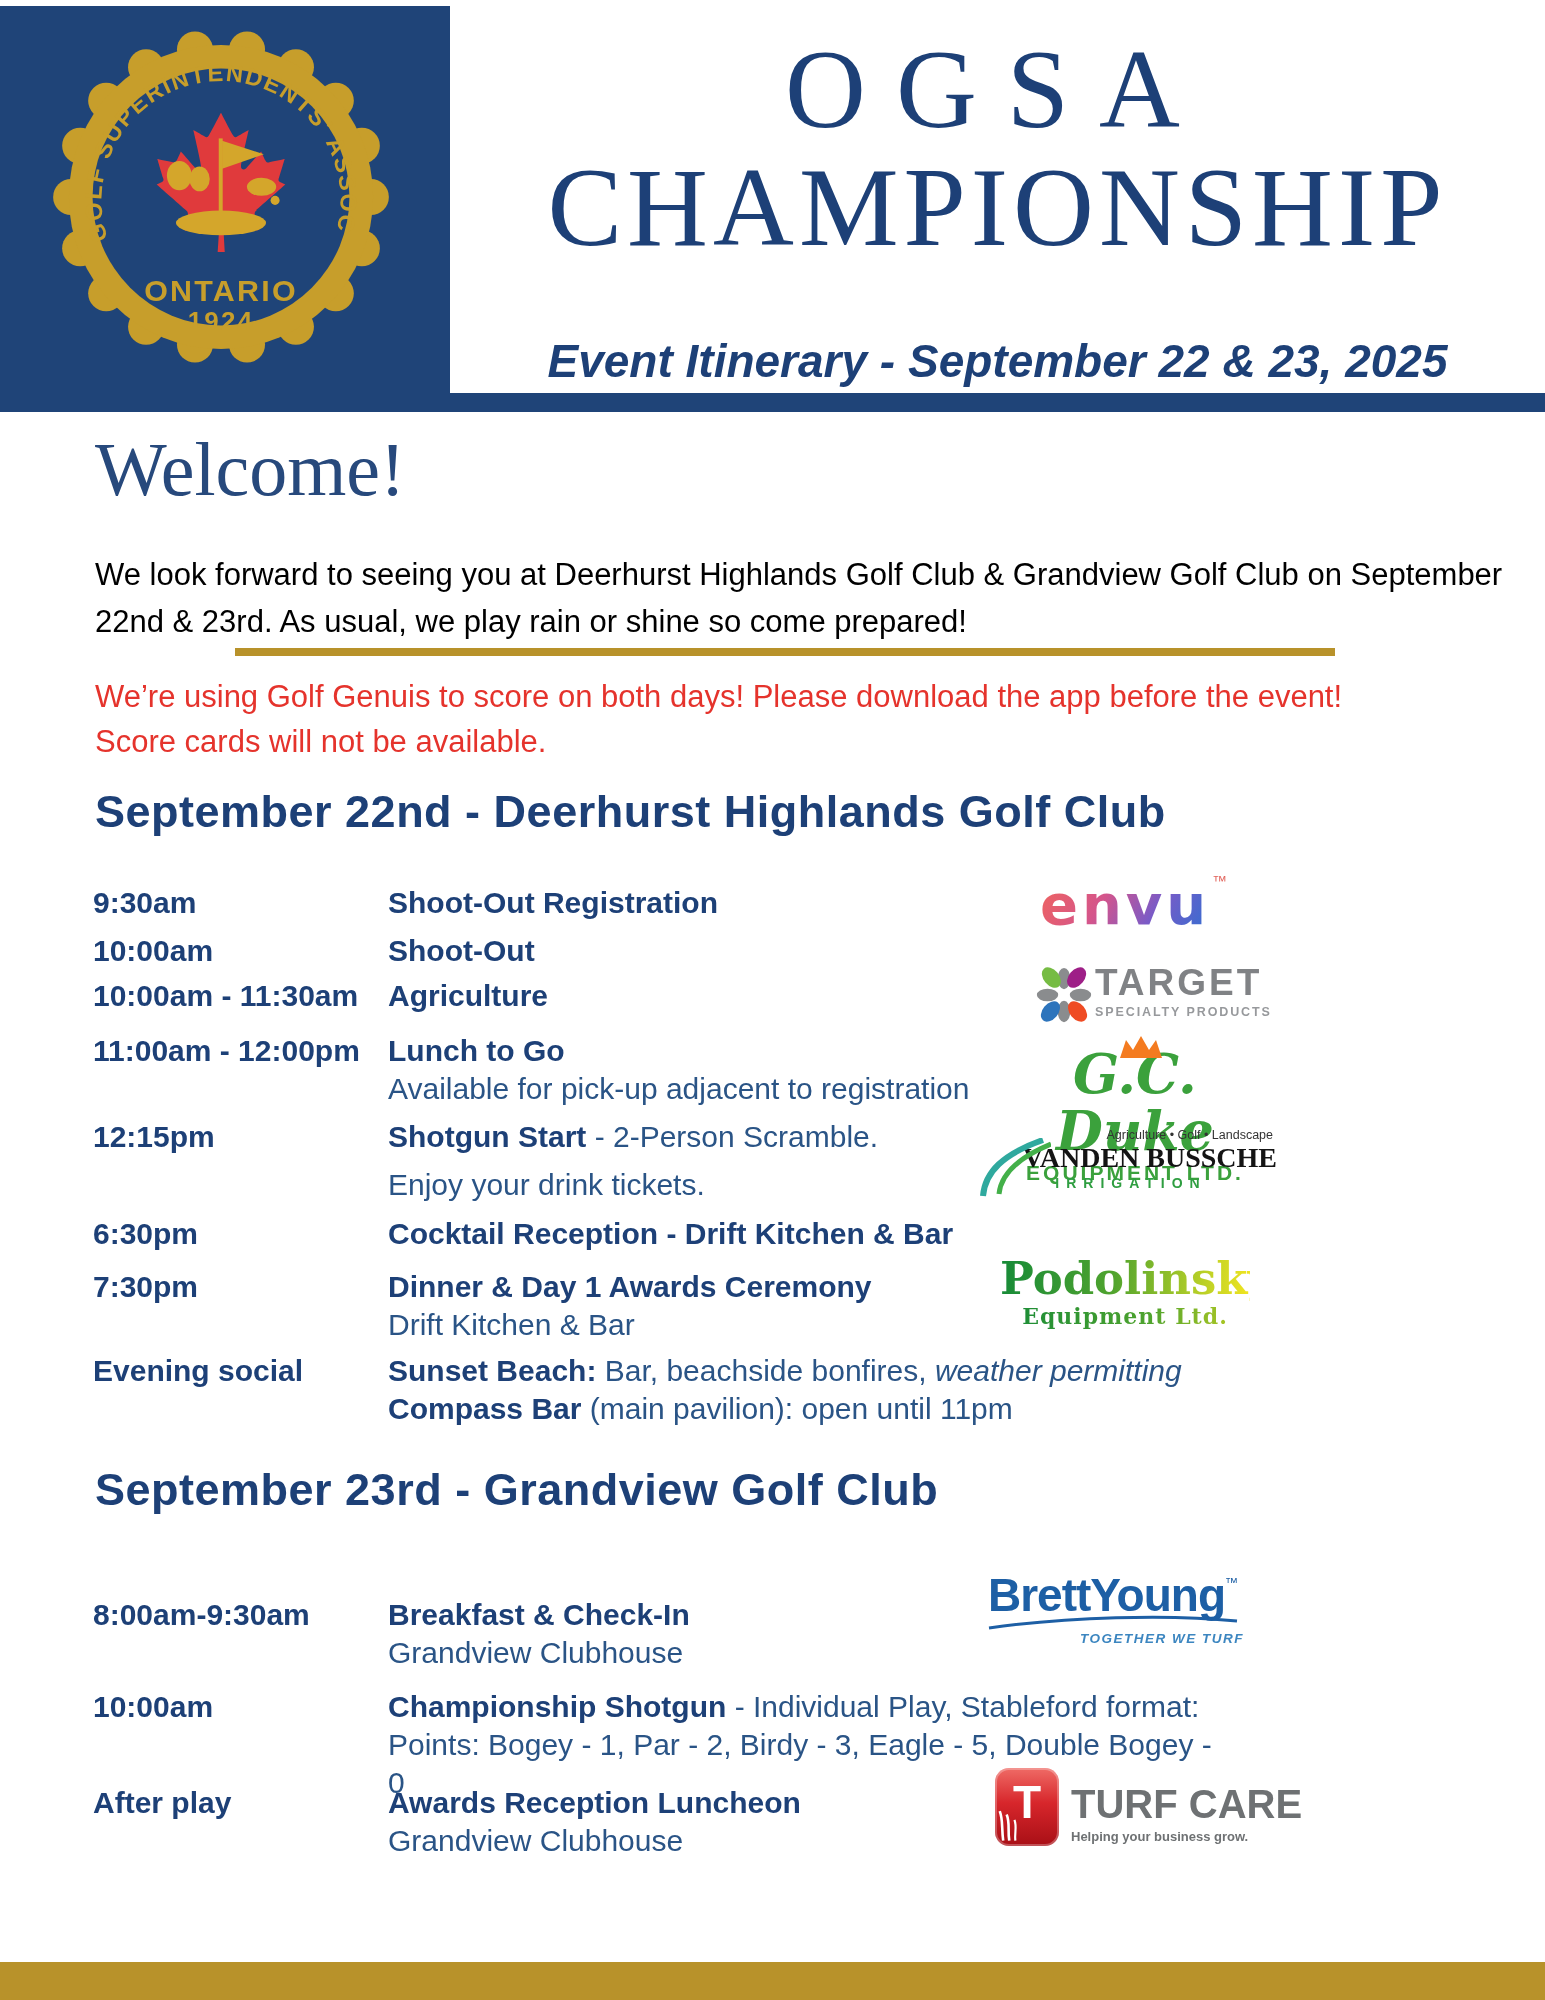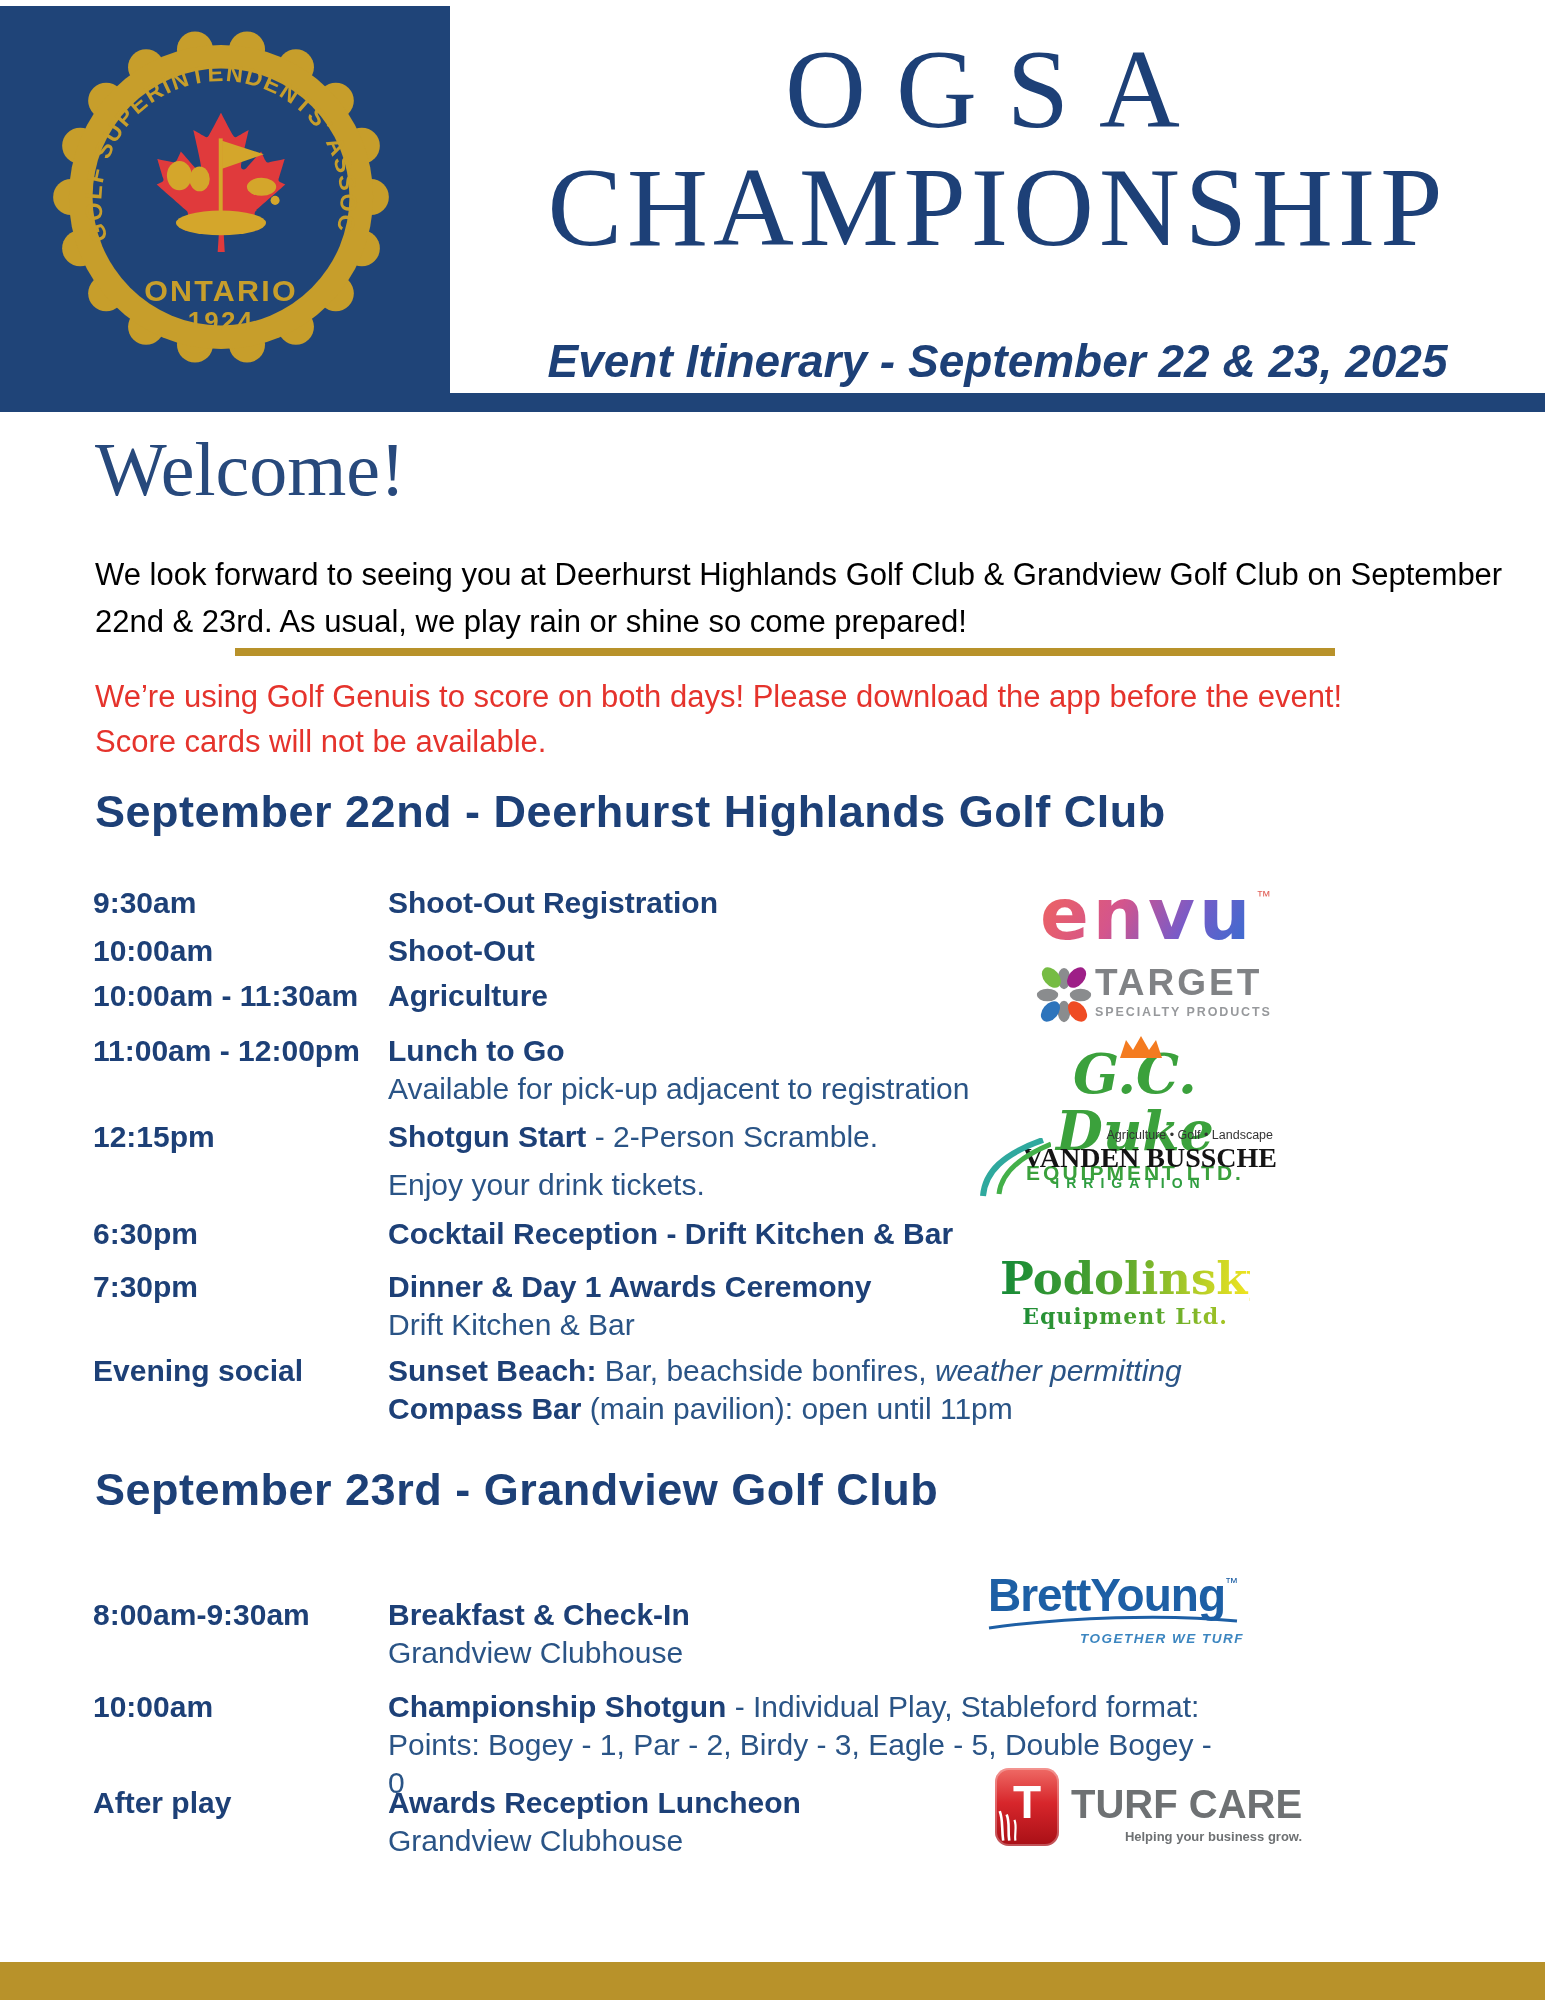--- a/index.html
+++ b/index.html
@@ -33,21 +33,21 @@
   .sdesc{position:absolute;left:388px;top:0;width:830px;color:#1D4077;font-weight:700;font-size:30px;line-height:38px;}
   .sdesc .reg{font-weight:400;color:#2A5486;}
   .sdesc .sub{display:block;font-weight:400;color:#2A5486;}
   .sdesc .sub.gap{margin-top:10px;}
   .it{font-style:italic;}
   #d1r0{top:884px;} #d1r1{top:932px;} #d1r2{top:977px;} #d1r3{top:1032px;}
   #d1r4{top:1118px;} #d1r5{top:1215px;} #d1r6{top:1268px;} #d1r7{top:1352px;}
   #d2r0{top:1596px;} #d2r1{top:1688px;} #d2r2{top:1784px;}
   
   .logo-envu{position:absolute;left:1040px;top:872px;}
-  .envu-text{font-size:72px;font-weight:700;letter-spacing:4px;font-family:"DejaVu Sans",sans-serif;
+  .envu-text{font-size:56px;font-weight:700;letter-spacing:4px;font-family:"DejaVu Sans",sans-serif;
              background:linear-gradient(120deg,#F2655A 0%,#D4558C 38%,#7A5BC7 66%,#2F6FD2 100%);
              -webkit-background-clip:text;background-clip:text;color:transparent;}
   .envu-tm{color:#E2635B;font-size:15px;position:relative;top:-38px;left:2px;}
   .logo-target{position:absolute;left:1033px;top:964px;display:flex;}
   .target-flower{width:62px;height:62px;}
   .target-name{display:block;font-size:37px;font-weight:700;color:#808285;letter-spacing:3px;line-height:1;}
   .target-tag{display:block;font-size:12.5px;font-weight:600;color:#97999C;letter-spacing:1.9px;margin-top:4px;}
   .logo-duke{position:absolute;left:1000px;top:1046px;width:270px;text-align:center;}
   .duke-name{position:relative;display:inline-block;font-family:"DejaVu Serif",serif;font-style:italic;
              font-weight:700;font-size:54px;line-height:1.05;color:#3BA13C;}
@@ -74,21 +74,21 @@
           text-align:right;margin-top:1px;}
   .logo-tc{position:absolute;left:995px;top:1768px;display:flex;align-items:flex-start;gap:12px;}
   .tc-badge{position:relative;width:64px;height:78px;border-radius:14px;
             background:linear-gradient(180deg,#EF6B66 0%,#D7262B 45%,#A80F16 100%);
             box-shadow:inset 0 0 0 2px rgba(255,255,255,.28);}
   .tc-t{position:absolute;left:50%;top:44%;transform:translate(-50%,-50%);color:#fff;
         font-size:46px;font-weight:700;}
   .tc-grass{position:absolute;left:3px;bottom:3px;width:26px;height:36px;}
   .tc-right{margin-top:16px;}
   .tc-name{font-size:40px;font-weight:700;color:#6E7173;line-height:1;}
-  .tc-tag{font-size:13px;font-weight:700;color:#6E7173;text-align:right;margin-top:5px;}
+  .tc-tag{font-size:13px;font-weight:700;color:#6E7173;text-align:left;margin-top:5px;}
   
   .gold-footer{position:absolute;left:0;top:1962px;width:1545px;height:38px;background:#B8922A;}
 </style>
 </head>
 <body>
 
 <div class="page">
 
   <div class="hero-left">
     <svg class="seal" viewBox="0 0 300 300">

